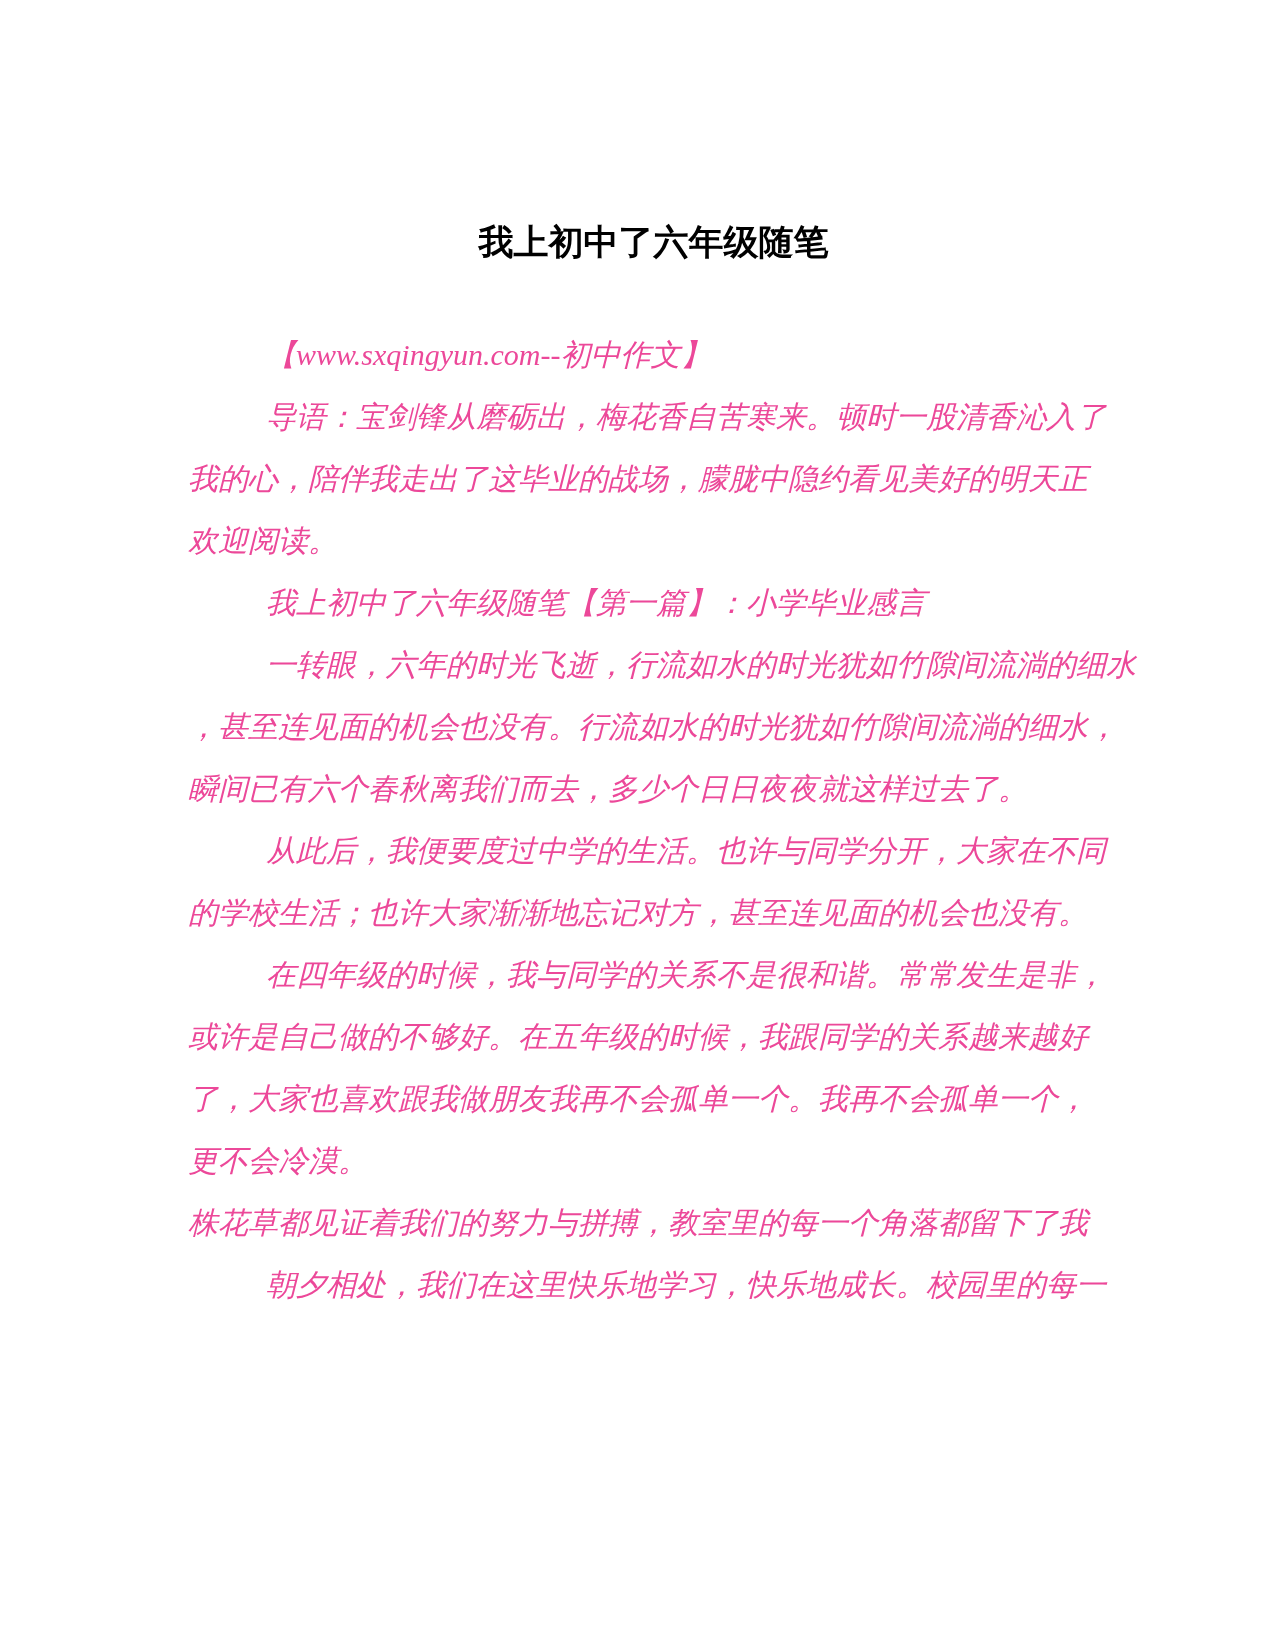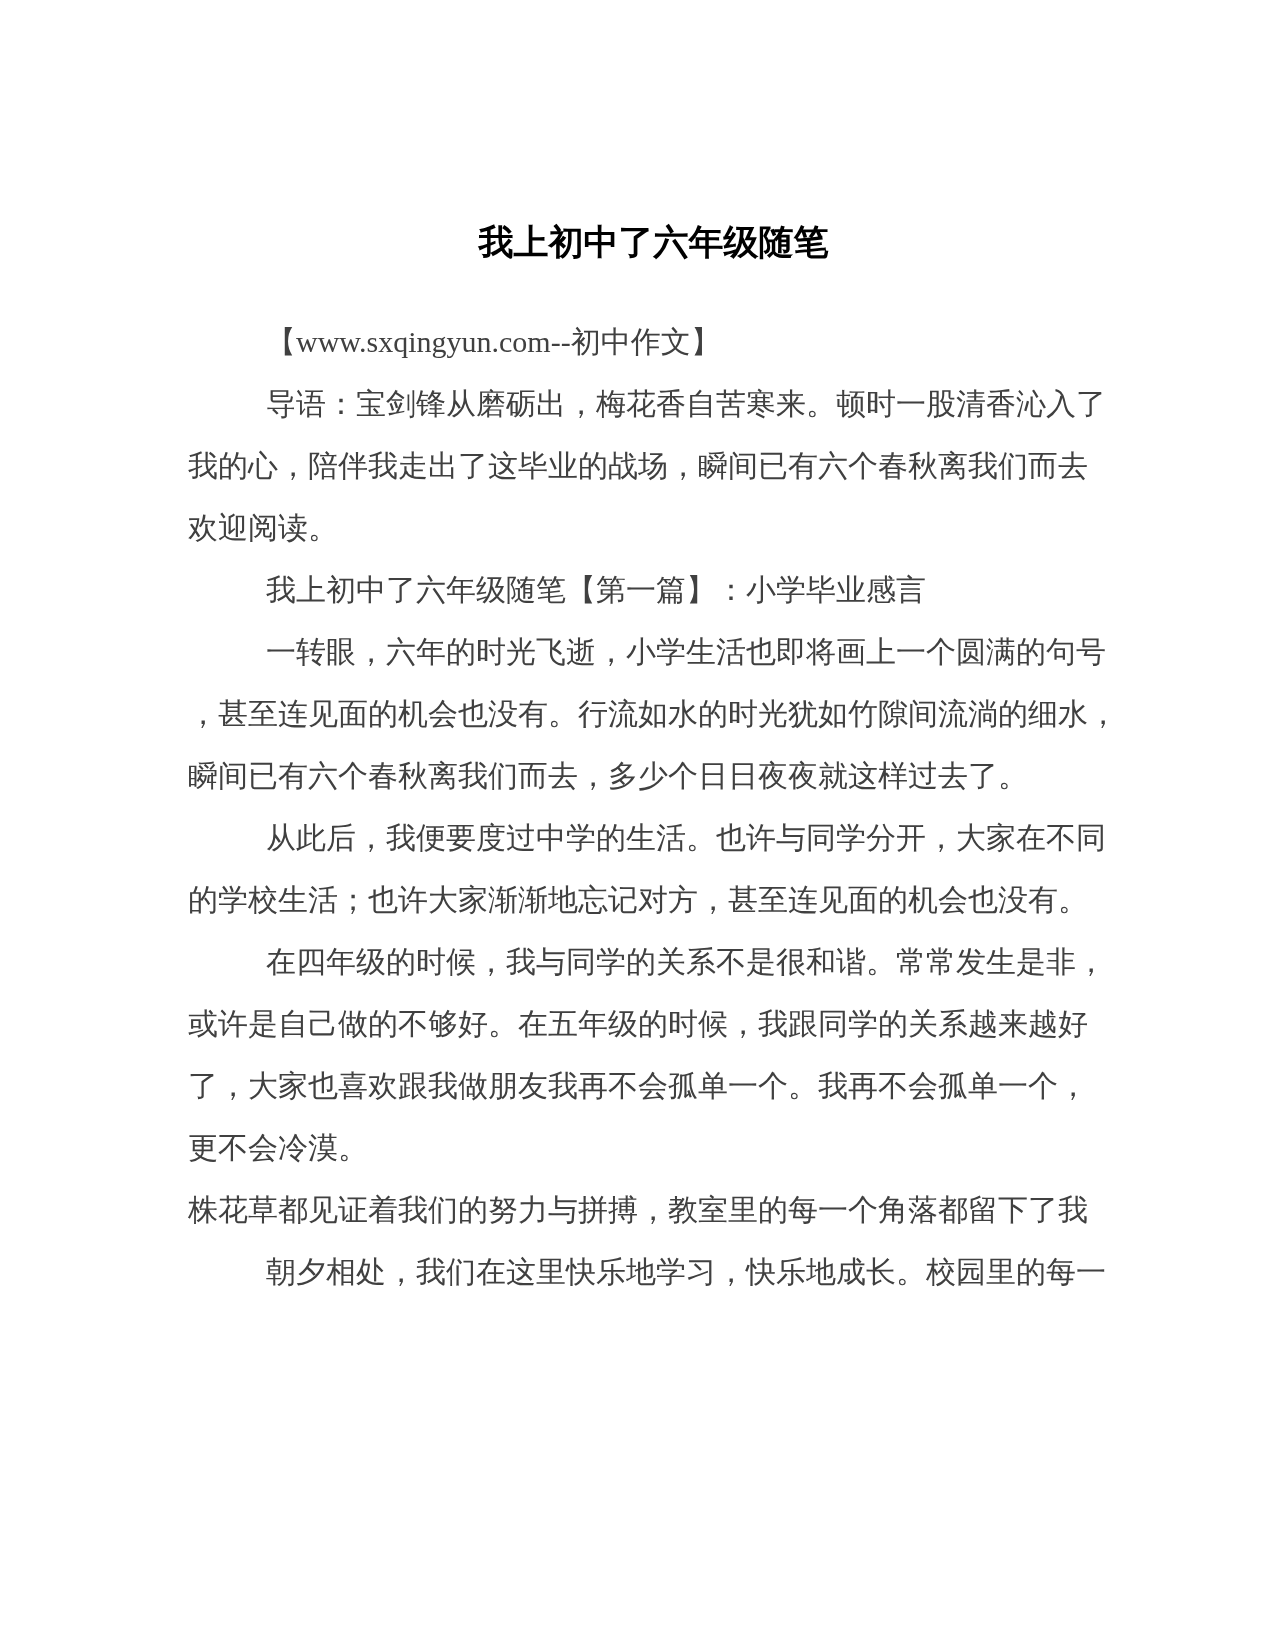--- a/index.html
+++ b/index.html
@@ -24,48 +24,49 @@
     text-align: center;
     font-family: "Liberation Sans", "DejaVu Sans", sans-serif;
     font-weight: 700;
     font-size: 35px;
     line-height: 52px;
     color: #000000;
     letter-spacing: 0px;
   }
   .doc-body {
     position: absolute;
-    top: 311px;
+    top: 324px;
     left: 188px;
     width: 950px;
-    color: #404040;
+    color: #ec4899;
+    font-style: italic;
   }
   .doc-body .line {
     height: 62px;
     line-height: 62px;
     font-size: 30px;
     white-space: nowrap;
     letter-spacing: 0px;
   }
   .doc-body .line.indent {
     padding-left: 78px;
   }
 </style>
 </head>
 <body>
 
 <div class="page">
   <h1 class="doc-title">我上初中了六年级随笔</h1>
   <div class="doc-body">
       <div class="line indent">【www.sxqingyun.com--初中作文】</div>
       <div class="line indent">导语：宝剑锋从磨砺出，梅花香自苦寒来。顿时一股清香沁入了</div>
-      <div class="line">我的心，陪伴我走出了这毕业的战场，瞬间已有六个春秋离我们而去</div>
+      <div class="line">我的心，陪伴我走出了这毕业的战场，朦胧中隐约看见美好的明天正</div>
       <div class="line">欢迎阅读。</div>
       <div class="line indent">我上初中了六年级随笔【第一篇】：小学毕业感言</div>
-      <div class="line indent">一转眼，六年的时光飞逝，小学生活也即将画上一个圆满的句号</div>
+      <div class="line indent">一转眼，六年的时光飞逝，行流如水的时光犹如竹隙间流淌的细水</div>
       <div class="line">，甚至连见面的机会也没有。行流如水的时光犹如竹隙间流淌的细水，</div>
       <div class="line">瞬间已有六个春秋离我们而去，多少个日日夜夜就这样过去了。</div>
       <div class="line indent">从此后，我便要度过中学的生活。也许与同学分开，大家在不同</div>
       <div class="line">的学校生活；也许大家渐渐地忘记对方，甚至连见面的机会也没有。</div>
       <div class="line indent">在四年级的时候，我与同学的关系不是很和谐。常常发生是非，</div>
       <div class="line">或许是自己做的不够好。在五年级的时候，我跟同学的关系越来越好</div>
       <div class="line">了，大家也喜欢跟我做朋友我再不会孤单一个。我再不会孤单一个，</div>
       <div class="line">更不会冷漠。</div>
       <div class="line">株花草都见证着我们的努力与拼搏，教室里的每一个角落都留下了我</div>
       <div class="line indent">朝夕相处，我们在这里快乐地学习，快乐地成长。校园里的每一</div>

